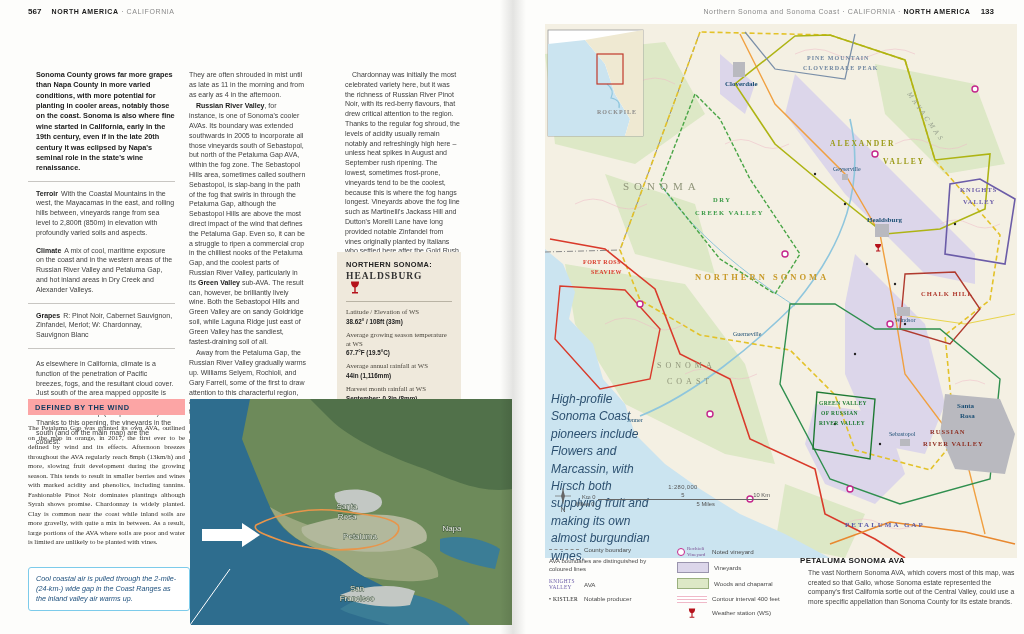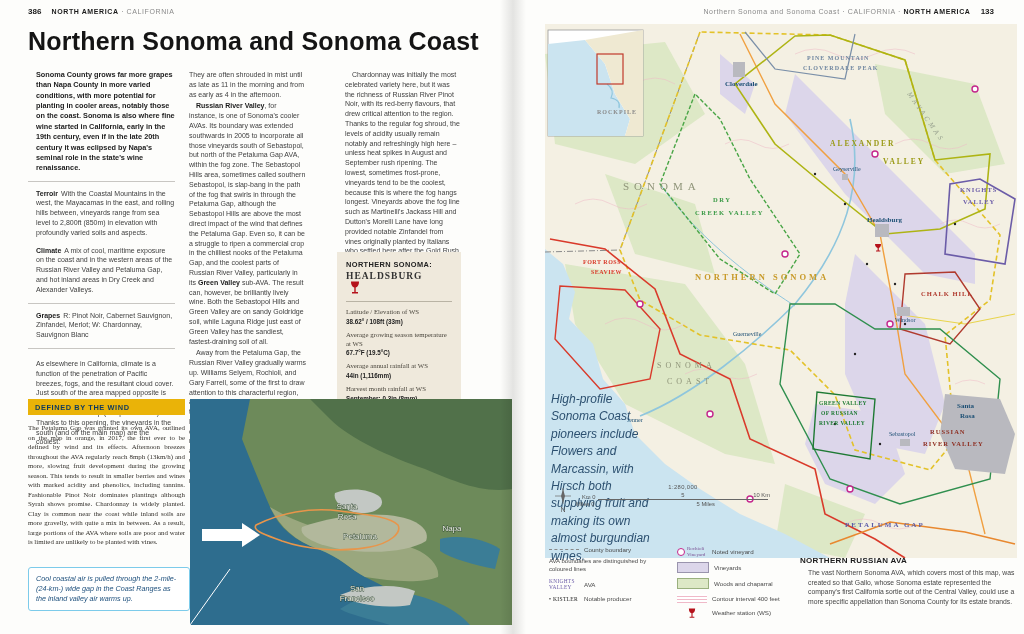--- a/index.html
+++ b/index.html
@@ -27,21 +27,21 @@
   .factbox{left:337px;top:252px;width:124px;background:#efe9dc;padding:8px 9px 9px 9px;box-sizing:border-box;}
   .fb-head{display:flex;justify-content:space-between;align-items:flex-start;flex-direction:column;}
   .fb-t1{font-size:7.4px;font-weight:bold;letter-spacing:.4px;color:#222;}
   .fb-t2{font-family:"Liberation Serif",serif;font-size:9.5px;font-weight:bold;letter-spacing:1px;color:#333;margin-top:2px;}
   .fb-hr{border-top:1px solid #b9b3a4;margin:6px 0 6px 0;}
   .fb-row{margin-bottom:6px;}
   .fb-label{font-family:"Liberation Serif",serif;font-size:6.8px;color:#4a463d;line-height:1.3;}
   .fb-val{font-size:6.3px;font-weight:bold;color:#222;margin-top:1px;}
   .glass{width:10px;height:14px;display:block;flex:0 0 auto;margin-left:4px;}
   
-  .panel-bar{left:28px;top:399px;width:157px;height:16px;background:#eab308;display:flex;align-items:center;padding-left:7px;box-sizing:border-box;}
+  .panel-bar{left:28px;top:399px;width:157px;height:16px;background:#fca5a5;display:flex;align-items:center;padding-left:7px;box-sizing:border-box;}
   .panel-bar span{font-size:7.4px;font-weight:bold;letter-spacing:.6px;color:#0e3a5f;}
   .panel-body{left:28px;top:423px;width:157px;font-family:"Liberation Serif",serif;font-size:6.9px;line-height:1.38;color:#33302b;text-align:justify;}
   .cap-box{left:28px;top:567px;width:162px;border:1px solid #7ccbea;border-radius:3px;padding:6px 7px;box-sizing:border-box;background:#fff;}
   .cap-box span{font-size:7.2px;line-height:1.4;font-style:italic;color:#1d4f7c;display:block;}
   
   #gutter{left:500px;top:0;width:26px;height:634px;background:linear-gradient(90deg,rgba(0,0,0,0) 0%,rgba(0,0,0,.10) 50%,rgba(0,0,0,0) 100%);pointer-events:none;}
   
   .ph-r{right:30px;text-align:right;}
   .cap-right{left:551px;top:391px;width:106px;font-size:12px;line-height:1.45;font-style:italic;color:#2c5070;}
   .scalebox{left:598px;top:484px;width:170px;font-size:5.8px;color:#555;}
@@ -91,26 +91,25 @@
   .t-rock{font-size:6px;letter-spacing:1px;fill:#8a8a8a;font-weight:bold;}
   .t-maya{font-size:7px;letter-spacing:3px;fill:#97a08e;font-style:italic;}
   .t-sat{font-family:"Liberation Sans",sans-serif;font-size:8px;fill:#f2f2e8;paint-order:stroke;stroke:#2e4632;stroke-width:.8px;}
 </style>
 </head>
 <body>
 
 <div id="spread">
 
   <div class="ph" style="left:28px;">
-    <span class="pnum">386</span>&nbsp;&nbsp;&nbsp;
+    <span class="pnum">567</span>&nbsp;&nbsp;&nbsp;
     <b>NORTH AMERICA</b>
     <span>· CALIFORNIA</span>
   </div>
 
-  <h1 id="title" class="abs" style="margin:0;">Northern Sonoma and Sonoma Coast</h1>
 
   <div class="abs c1">
     <p class="intro">Sonoma County grows far more grapes than Napa County in more varied conditions, with more potential for planting in cooler areas, notably those on the coast. Sonoma is also where fine wine started in California, early in the 19th century, even if in the late 20th century it was eclipsed by Napa's seminal role in the state's wine renaissance.</p>
     <div class="hr"></div>
     <p class="fact"><b class="flabel">Terroir</b><span>With the Coastal Mountains in the west, the Mayacamas in the east, and rolling hills between, vineyards range from sea level to 2,800ft (850m) in elevation with profoundly varied soils and aspects.</span></p>
     <p class="fact"><b class="flabel">Climate</b><span>A mix of cool, maritime exposure on the coast and in the western areas of the Russian River Valley and Petaluma Gap, and hot inland areas in Dry Creek and Alexander Valleys.</span></p>
     <div class="hr"></div>
     <p class="fact"><b class="flabel">Grapes</b><span>R: Pinot Noir, Cabernet Sauvignon, Zinfandel, Merlot; W: Chardonnay, Sauvignon Blanc</span></p>
     <div class="hr"></div>
     <p class="body" style="margin-top:10px;">As elsewhere in California, climate is a function of the penetration of Pacific breezes, fogs, and the resultant cloud cover. Just south of the area mapped opposite is the wide dip in the Coastal Ranges known as the Petaluma Gap (see panel below). Thanks to this opening, the vineyards in the south (and off the main map) are the coolest.</p>
@@ -387,17 +386,17 @@
             <svg width="8" height="11" viewBox="0 0 10 14">
               <path d="M1 .5 h8 c0 4 -1.7 5.6 -3.3 6.1 v4.4 h2.3 v1.4 H2 v-1.4 h2.3 V6.6 C2.7 6.1 1 4.5 1 .5 Z" fill="#b5121b"></path>
             </svg>
           </span>
         <span>Weather station (WS)</span>
       </div>
     </div>
   </div>
 
   <div class="abs avanote">
-    <h3>NORTHERN RUSSIAN AVA</h3>
+    <h3>PETALUMA SONOMA AVA</h3>
     <p>The vast Northern Sonoma AVA, which covers most of this map, was created so that Gallo, whose Sonoma estate represented the company's first California sortie out of the Central Valley, could use a more specific appellation than Sonoma County for its estate brands.</p>
   </div>
 
 </div>
 
 </body></html>

